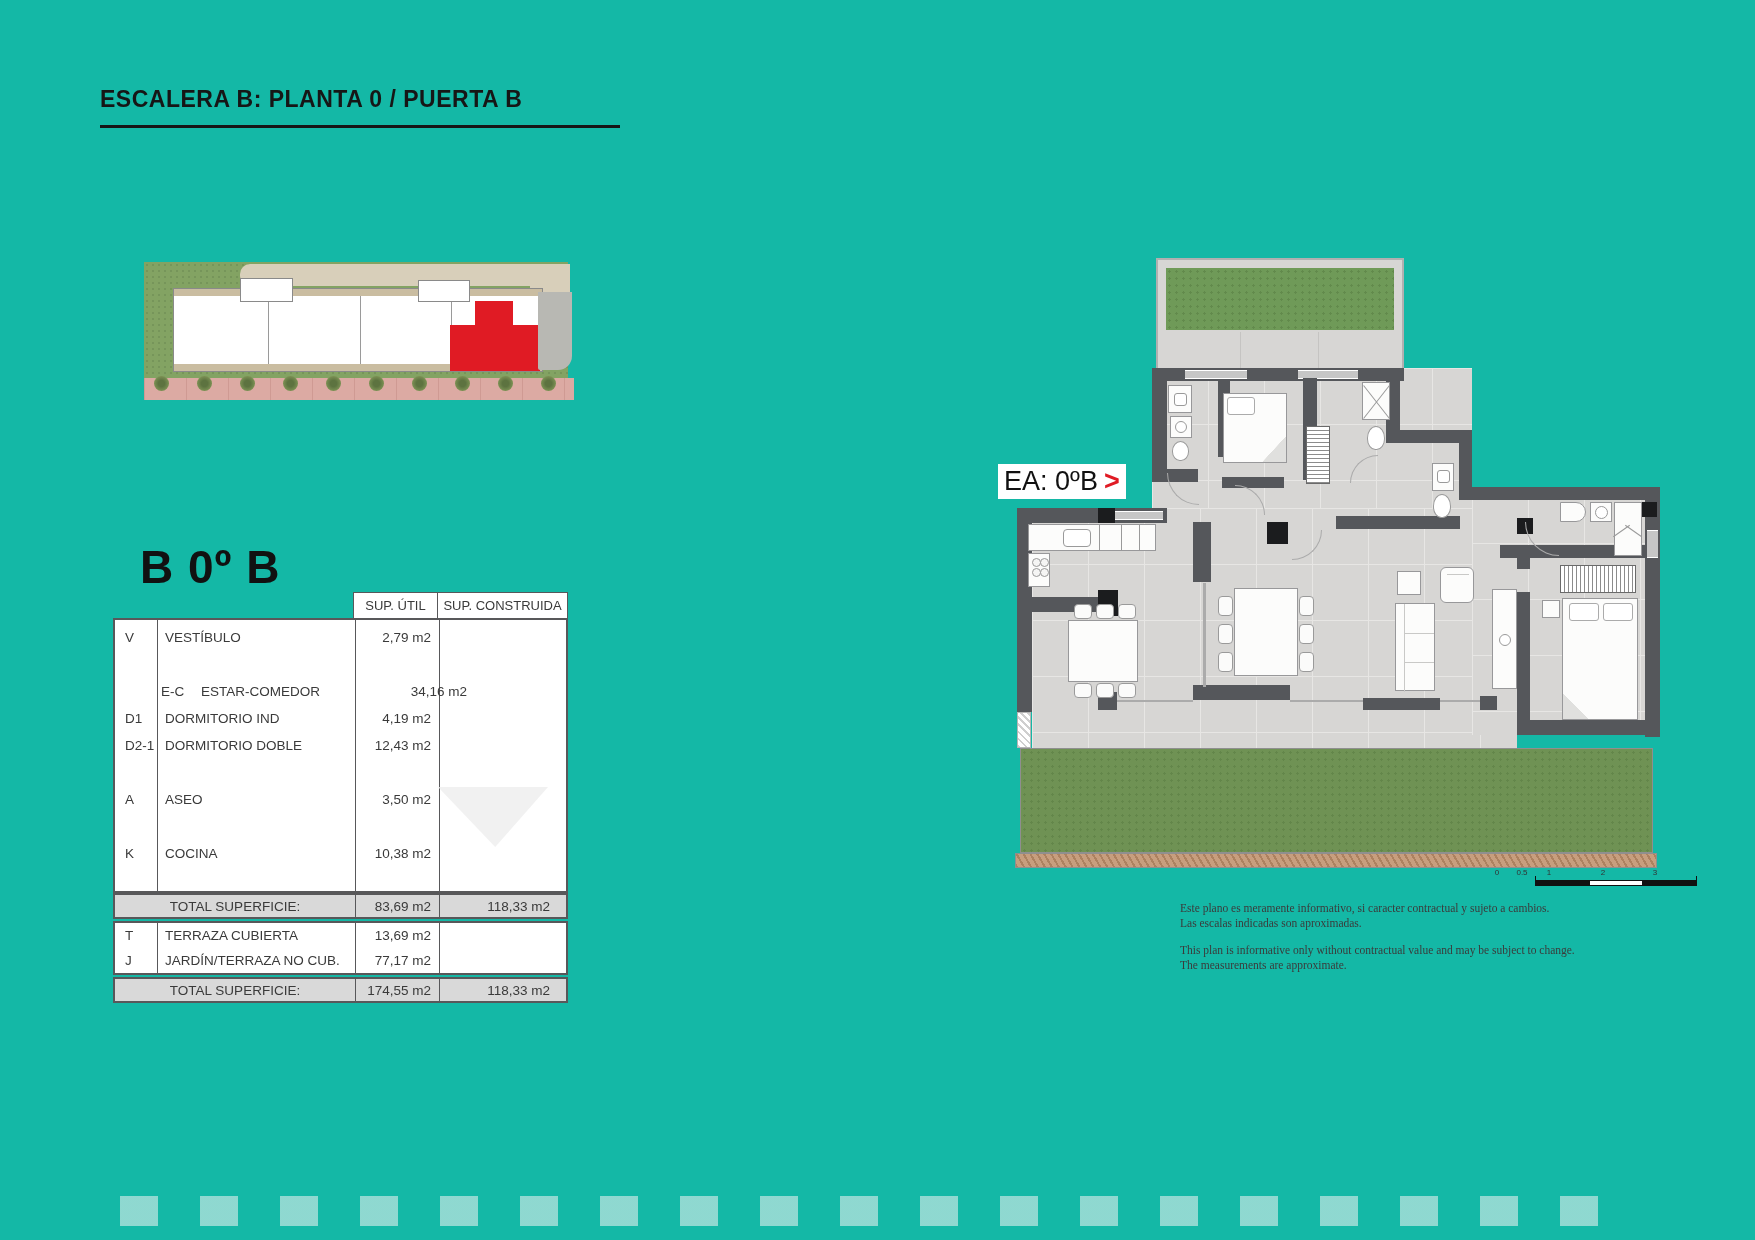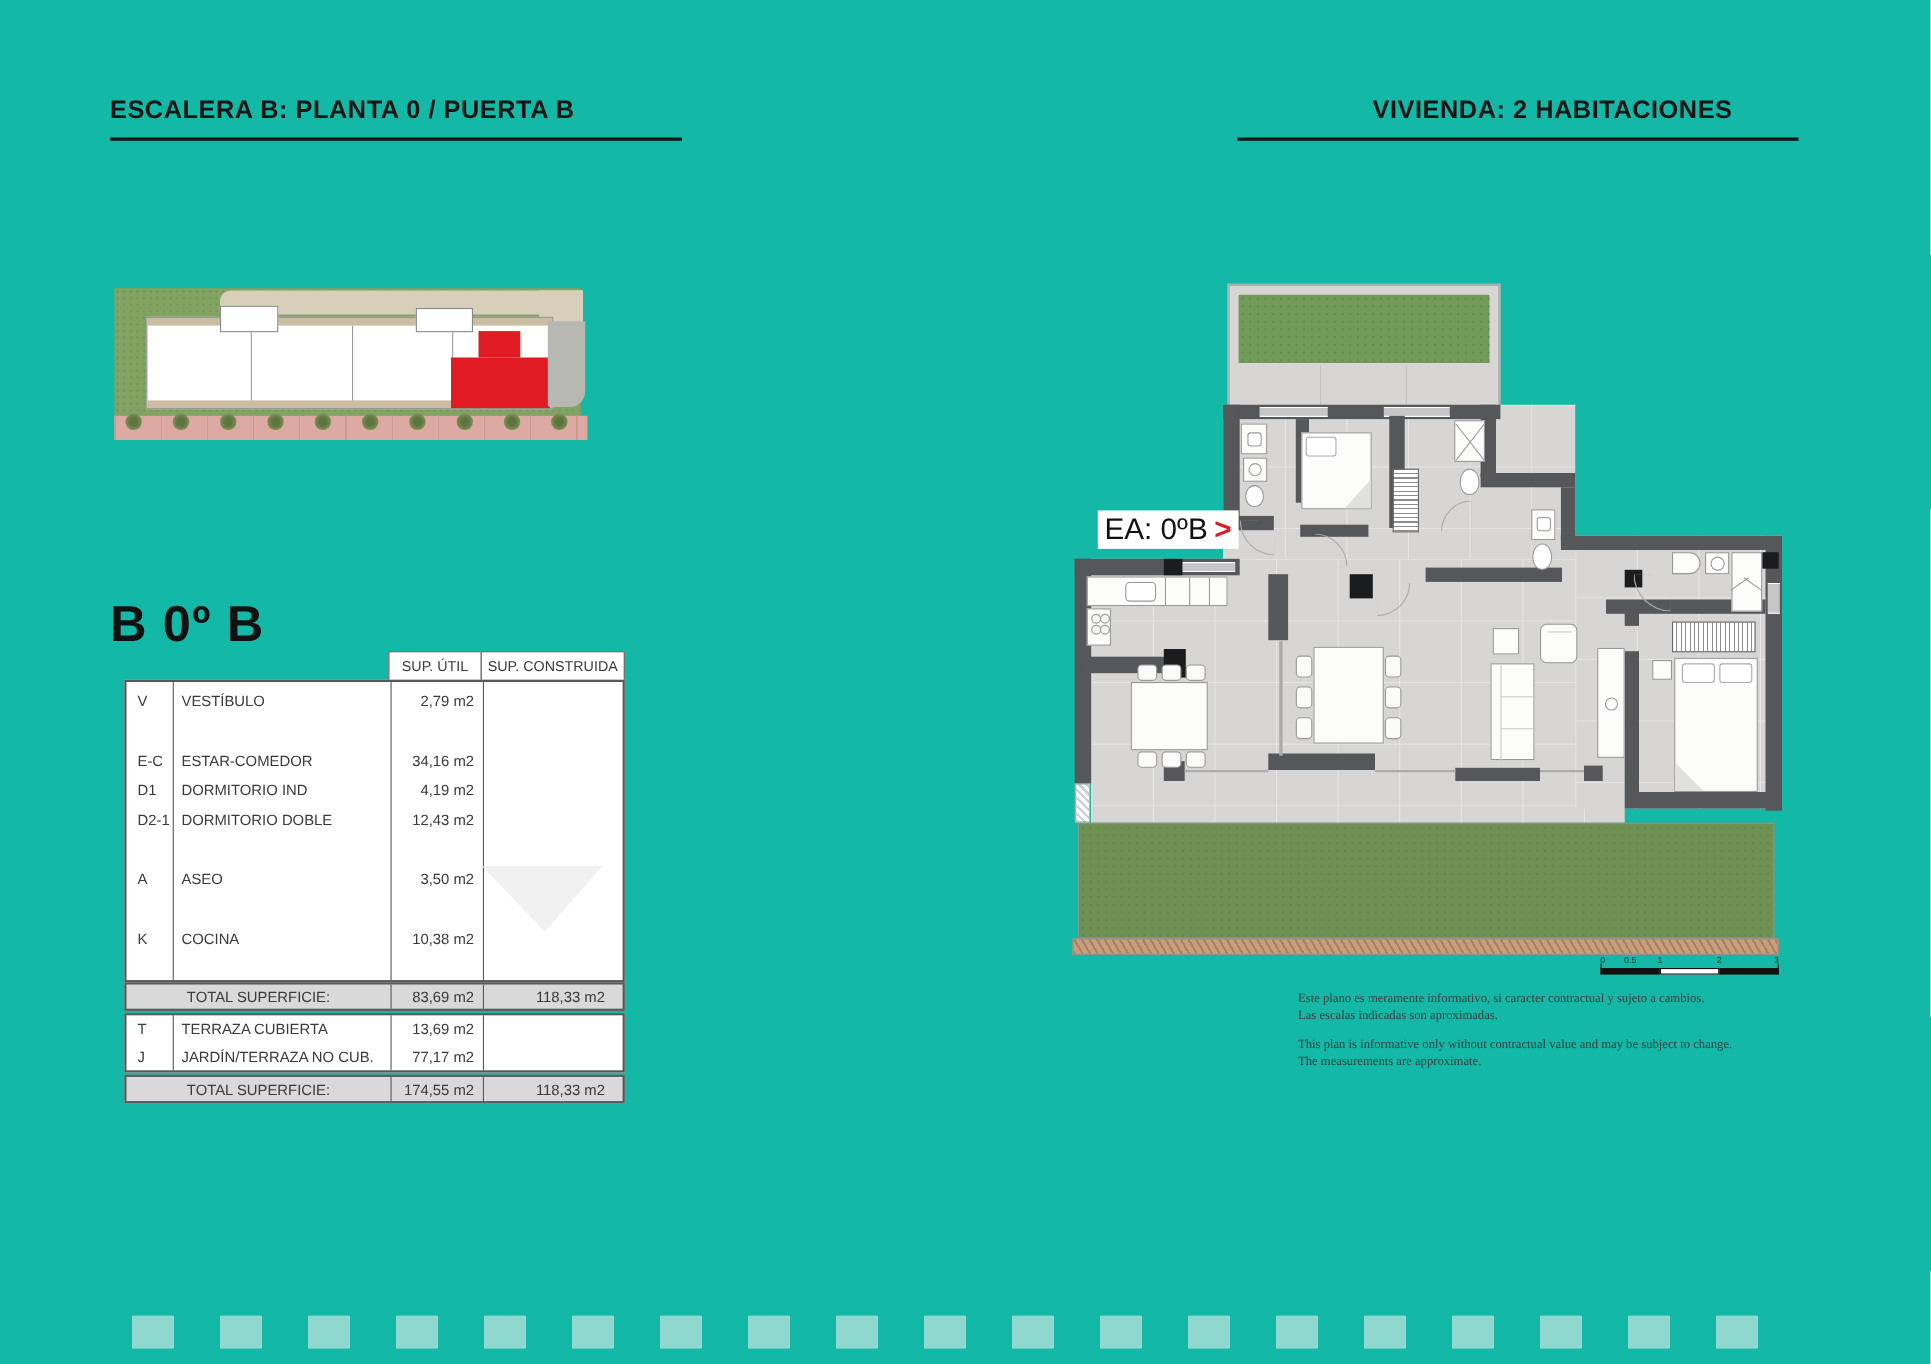--- a/index.html
+++ b/index.html
@@ -1,18 +1,18 @@
 <!DOCTYPE html>
 <html><head>
 <meta charset="utf-8">
 <style>
   html,body{margin:0;padding:0;background:#fff;}
   .page{position:relative;width:1755px;height:1240px;background:#14b8a6;overflow:hidden;
         font-family:"Liberation Sans",sans-serif;color:#222;}
-  .abs{position:absolute;}
+  .abs{position:absolute;margin-left:40px;}
   
   .hdr{position:absolute;top:86px;font-size:23px;font-weight:bold;color:#161616;
        border-bottom:3px solid #161616;padding-bottom:12px;letter-spacing:.5px;}
   
   .sgrass{position:absolute;background-color:#83a363;
           background-image:radial-gradient(#76955a 1.1px,transparent 1.1px);background-size:6px 6px;}
   .road{position:absolute;background:#d8cfba;}
   .bldg{position:absolute;background:#fff;border:1px solid #8a8a8a;box-sizing:border-box;}
   .tanstrip{position:absolute;background:#cabda1;}
   .divline{position:absolute;background:#9a9a9a;width:1px;}
@@ -78,23 +78,20 @@
   .wm-footer{position:absolute;background:repeating-linear-gradient(90deg,#f3f3f3 0 38px,transparent 38px 80px);opacity:.55;}
 </style>
 </head>
 <body>
 
 <div class="page">
 
   <div class="hdr" style="left:100px;width:520px;">
     <span>ESCALERA B: PLANTA 0 / PUERTA B</span>
   </div>
-  <div class="hdr" style="left:1125px;width:510px;text-align:right;padding-right:60px;box-sizing:border-box;">
-    <span>VIVIENDA: 2 HABITACIONES</span>
-  </div>
 
   <div class="abs" style="left:100px;top:252px;width:437px;height:150px;">
     <div class="sgrass" style="left:4px;top:10px;width:424px;height:122px;"></div>
     <div class="road" style="left:100px;top:12px;width:330px;height:22px;border-radius:10px 0 0 10px;"></div>
     <div class="road" style="left:390px;top:12px;width:40px;height:36px;"></div>
     <div class="bldg" style="left:33px;top:36px;width:370px;height:84px;">
       <div class="tanstrip" style="left:0;top:0;width:368px;height:7px;"></div>
       <div class="tanstrip" style="left:0;top:75px;width:368px;height:7px;"></div>
       <div class="divline" style="left:94px;top:7px;height:68px;"></div>
       <div class="divline" style="left:186px;top:7px;height:68px;"></div>
@@ -131,21 +128,21 @@
 
   <div class="tbox" style="left:113px;top:618px;width:455px;height:275px;">
     <div class="colline" style="left:42px;"></div>
     <div class="colline" style="left:240px;"></div>
     <div class="colline" style="left:324px;"></div>
     <div class="trow" style="top:4px;">
       <span class="c-code">V</span>
       <span class="c-name">VESTÍBULO</span>
       <span class="c-util">2,79 m2</span>
     </div>
-    <div class="trow" style="top:58px;">
+    <div class="trow" style="top:58px;margin-left:36px;">
       <span class="c-code">E-C</span>
       <span class="c-name">ESTAR-COMEDOR</span>
       <span class="c-util">34,16 m2</span>
     </div>
     <div class="trow" style="top:85px;">
       <span class="c-code">D1</span>
       <span class="c-name">DORMITORIO IND</span>
       <span class="c-util">4,19 m2</span>
     </div>
     <div class="trow" style="top:112px;">

